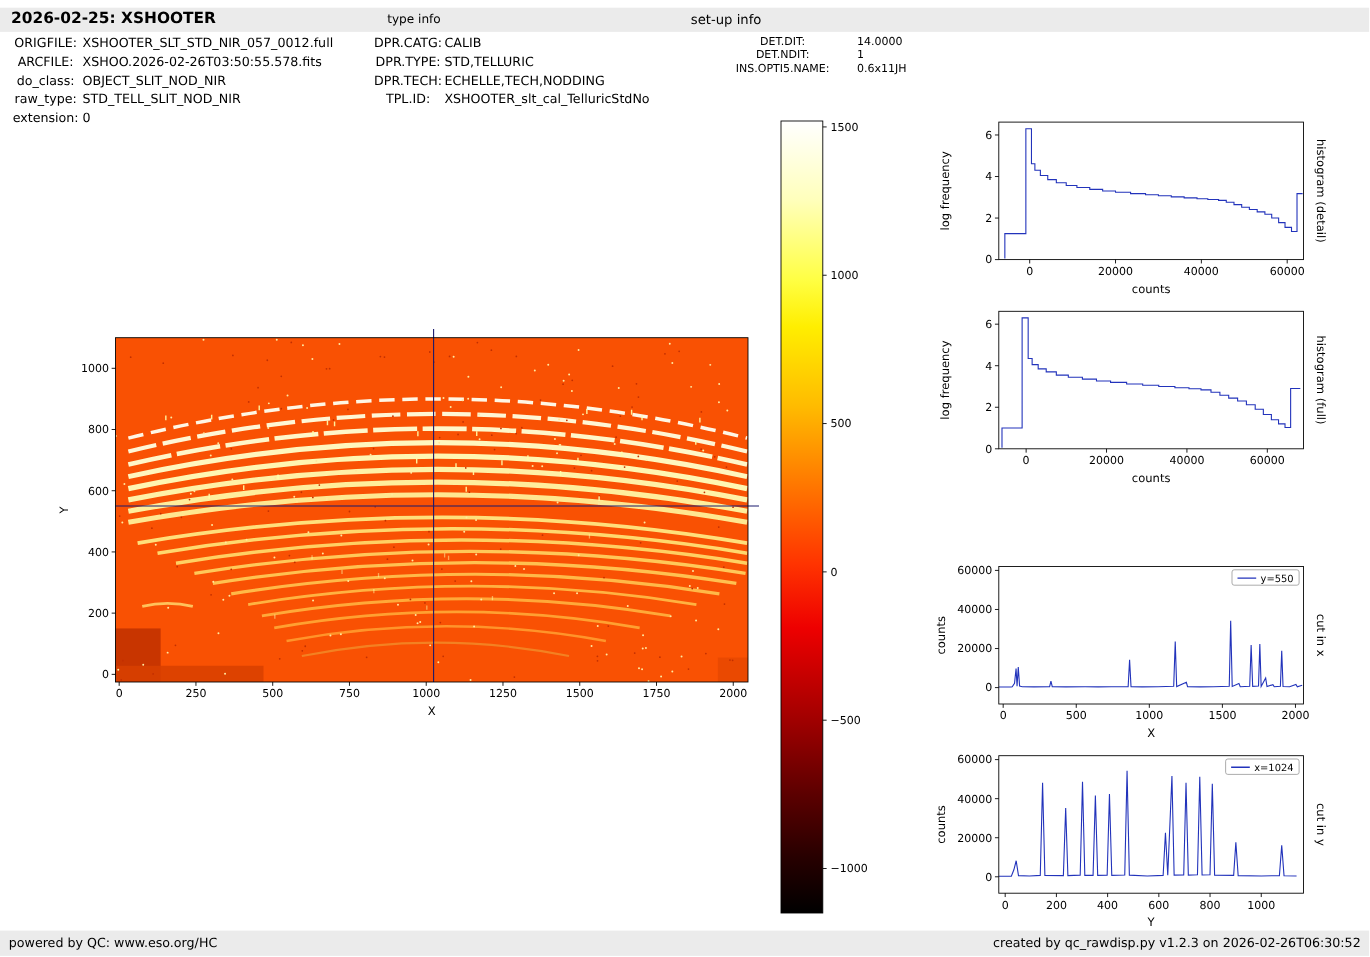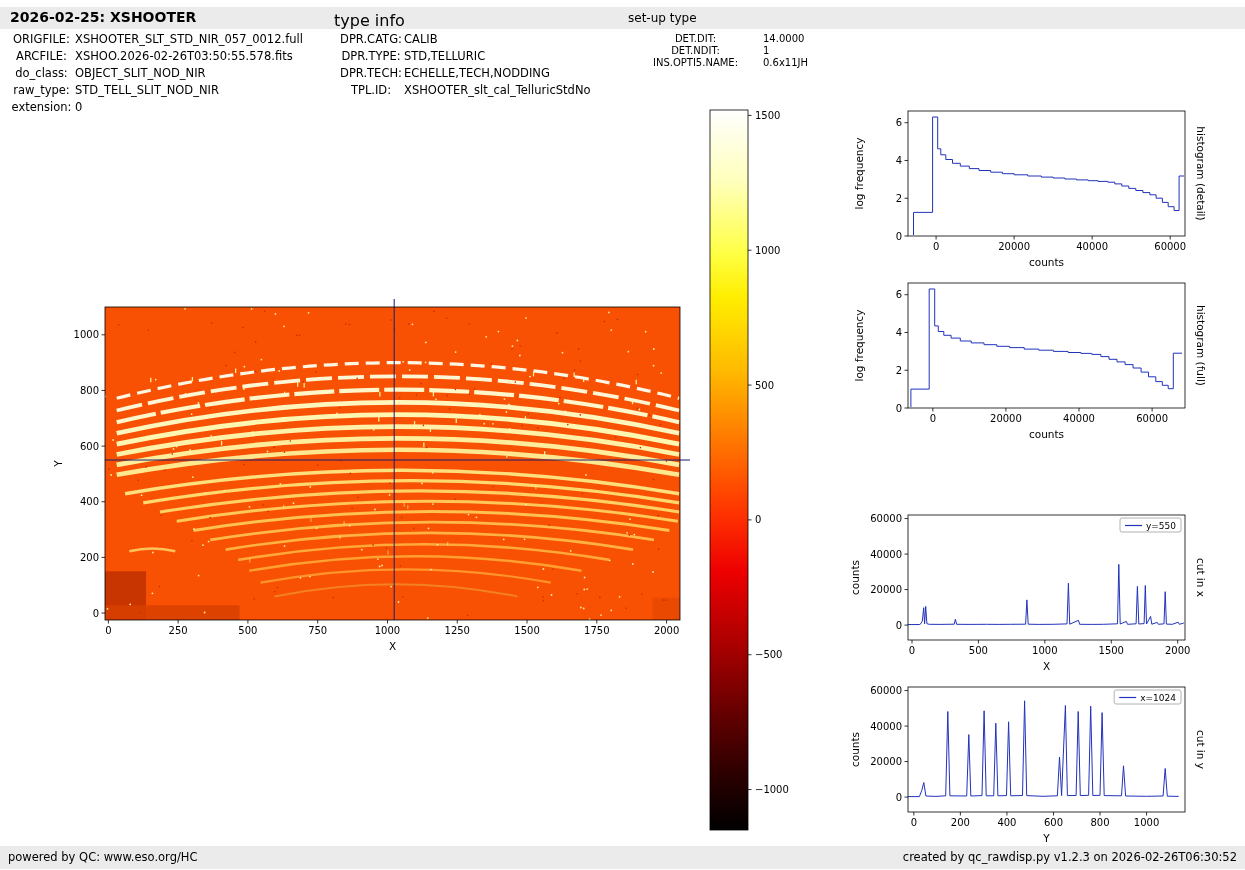--- a/index.html
+++ b/index.html
@@ -1,46 +1,46 @@
 <!DOCTYPE html>
 <html><head>
 <meta charset="utf-8">
 <style>
   html,body{margin:0;padding:0;background:#fff;}
   .page{position:relative;width:1245px;height:870px;background:#ffffff;
         font-family:"DejaVu Sans",sans-serif;color:#000;overflow:hidden;}
   .topbar{position:absolute;left:0;top:7px;width:100%;height:22px;background:#ebebeb;}
   .title{position:absolute;left:10px;top:2px;font-size:14px;font-weight:bold;white-space:nowrap;}
-  .type-h{position:absolute;left:334px;top:4px;font-size:16px;}
+  .type-h{position:absolute;left:352px;top:4px;font-size:11px;}
   .setup-h{position:absolute;left:628px;top:4px;font-size:12px;}
   .meta{position:absolute;font-size:11.5px;}
   .mrow{height:17px;line-height:17px;white-space:nowrap;}
   .mlabel{display:inline-block;vertical-align:top;text-align:center;}
   .file-block{left:8px;top:31px;}
   .file-block .mlabel{width:67px;}
   .type-block{left:338px;top:31px;}
   .type-block .mlabel{width:66px;}
   .setup-block{left:628px;top:33px;font-size:10px;}
-  .setup-block .mrow{height:12px;line-height:12px;}
+  .setup-block .mrow{height:12px;line-height:12px;margin-left:16px;}
   .setup-block .mlabel{width:135px;}
   .plot{position:absolute;}
   .plot svg text{fill:#000;font-family:"DejaVu Sans",sans-serif;}
   .footer{position:absolute;left:0;top:846px;width:100%;height:23px;background:#ebebeb;font-size:11.5px;}
   .fleft{position:absolute;left:8px;top:4px;white-space:nowrap;}
   .fright{position:absolute;right:8px;top:4px;white-space:nowrap;}
 </style>
 </head>
 <body>
 
 <div class="page">
 
   <div class="topbar">
     <span class="title">2026-02-25: XSHOOTER</span>
     <span class="type-h">type info</span>
-    <span class="setup-h">set-up type</span>
+    <span class="setup-h">set-up info</span>
   </div>
 
   <div class="meta file-block">
     <div class="mrow"><span class="mlabel">ORIGFILE:</span><span class="mvalue">XSHOOTER_SLT_STD_NIR_057_0012.full</span></div>
     <div class="mrow"><span class="mlabel">ARCFILE:</span><span class="mvalue">XSHOO.2026-02-26T03:50:55.578.fits</span></div>
     <div class="mrow"><span class="mlabel">do_class:</span><span class="mvalue">OBJECT_SLIT_NOD_NIR</span></div>
     <div class="mrow"><span class="mlabel">raw_type:</span><span class="mvalue">STD_TELL_SLIT_NOD_NIR</span></div>
     <div class="mrow"><span class="mlabel">extension:</span><span class="mvalue">0</span></div>
   </div>
 

